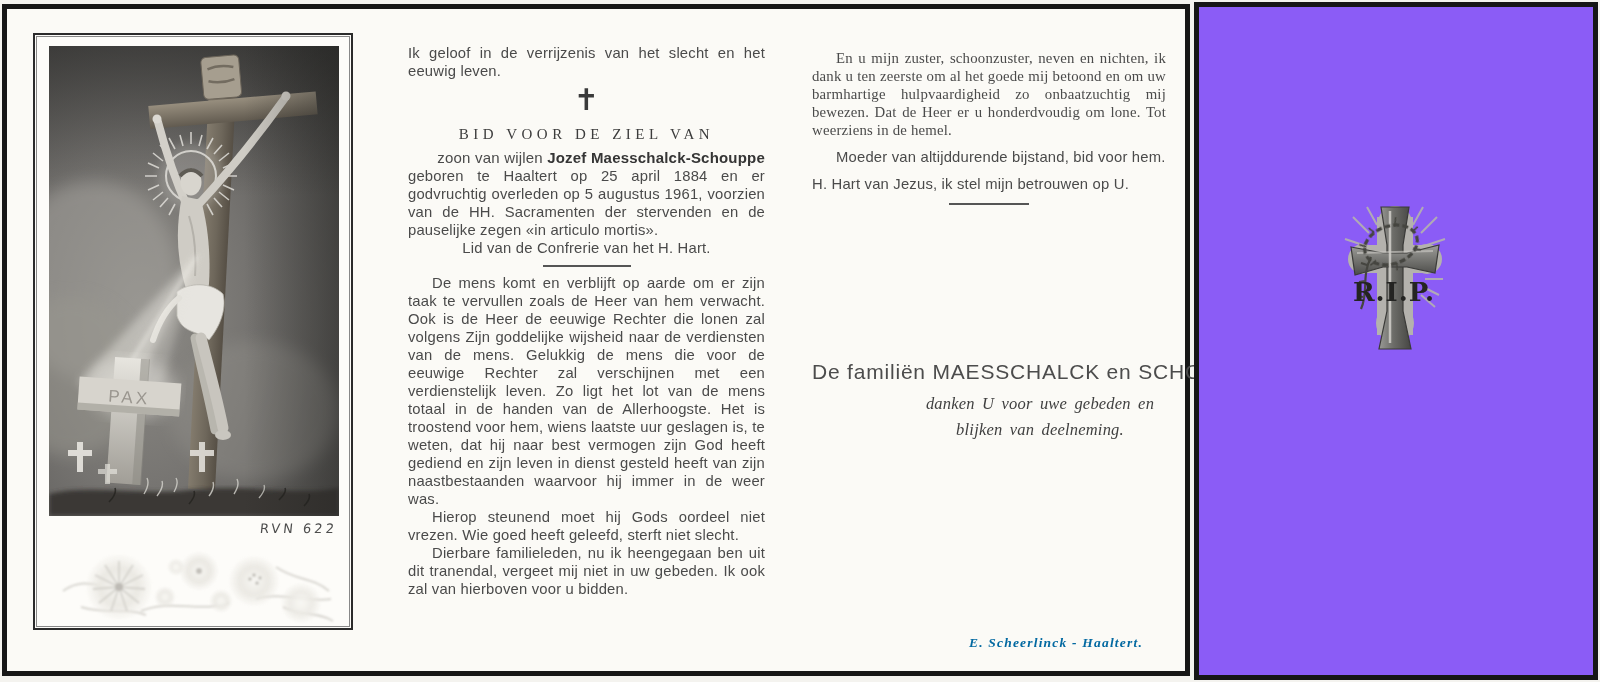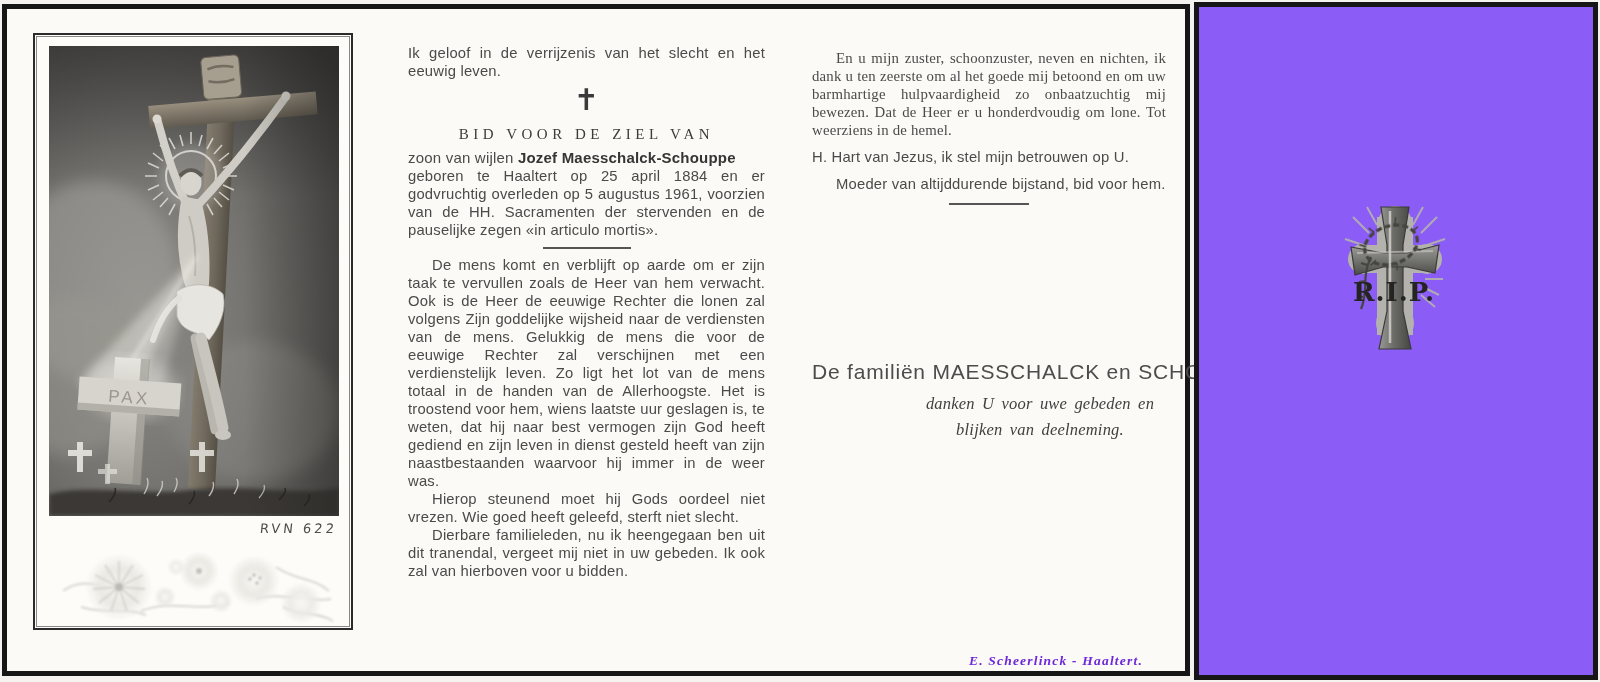--- a/index.html
+++ b/index.html
@@ -40,39 +40,39 @@
   .cross-line{text-align:center;margin-top:4px;height:34px;line-height:32px;
     font-family:"DejaVu Sans",sans-serif;font-size:30px;color:#3a3a3a;}
   .heading{
     text-align:center;margin-top:7px;white-space:nowrap;
     font-family:"Liberation Serif",serif;font-size:15px;letter-spacing:4.5px;color:#3c3c3c;
   }
   .name{
     text-align:center;margin-top:8px;white-space:nowrap;
     font-size:24.5px;letter-spacing:0.8px;color:#2e2e2e;
   }
-  .lineage{text-align:left;margin-top:6px;font-size:15px;color:#4a4a4a;}
+  .lineage{text-align:right;margin-top:6px;font-size:15px;color:#4a4a4a;}
   .lineage b{color:#353535;}
   .mt7{margin-top:7px;}
   .center{text-align:center;}
   .member{margin-top:3px;}
   hr.rule{border:none;border-top:2.5px solid #555;width:88px;margin:8px auto 7px;}
   .col2 .farewell{margin-top:0;font-family:Liberation Serif, serif;}
   .col2 .inv{margin-top:9px;}
   hr.rule-sm{border:none;border-top:2px solid #555;width:80px;margin:10px auto 0;}
   .family{margin-top:158px;font-size:21px;letter-spacing:0.8px;color:#4c4c4c;white-space:nowrap;}
   .thanks{
     margin:10px 0 0 auto;width:252px;text-align:center;
     font-family:"Liberation Serif",serif;font-style:italic;font-size:16.5px;
     line-height:26px;color:#3f3f3f;word-spacing:3px;
   }
   .printer{
-    position:absolute;right:42px;bottom:2px;
+    position:absolute;right:42px;bottom:20px;
     font-family:"Liberation Serif",serif;font-style:italic;font-weight:bold;
-    font-size:13.5px;letter-spacing:1.2px;color:#6d28d9;
+    font-size:13.5px;letter-spacing:1.2px;color:#0369a1;
   }
 
   
   .backpage{
     position:absolute;left:1194px;top:2px;width:404px;height:678px;
     box-sizing:border-box;border:5px solid #161616;background:#8b5cf6;
   }
   .rip{position:absolute;left:140px;top:188px;width:112px;height:168px;}
 </style>
 </head>
@@ -255,30 +255,31 @@
 
     <div class="col col1">
       <p class="just">Ik geloof in de verrijzenis van het slecht en het eeuwig leven.</p>
       <div class="cross-line">✝</div>
       <div class="heading">BID VOOR DE ZIEL VAN</div>
       <div class="lineage">
         <span>zoon van wijlen</span>
         <b>Jozef Maesschalck-Schouppe</b>
       </div>
       <p class="just mt7">geboren te Haaltert op 25 april 1884 en er godvruchtig overleden op 5 augustus 1961, voorzien van de HH. Sacramenten der stervenden en de pauselijke zegen «in articulo mortis».</p>
+      <p class="center member">Lid van de Confrerie van het H. Hart.</p>
       <hr class="rule">
       <p class="just ind">De mens komt en verblijft op aarde om er zijn taak te vervullen zoals de Heer van hem verwacht. Ook is de Heer de eeuwige Rechter die lonen zal volgens Zijn goddelijke wijsheid naar de verdiensten van de mens. Gelukkig de mens die voor de eeuwige Rechter zal verschijnen met een verdienstelijk leven. Zo ligt het lot van de mens totaal in de handen van de Allerhoogste. Het is troostend voor hem, wiens laatste uur geslagen is, te weten, dat hij naar best vermogen zijn God heeft gediend en zijn leven in dienst gesteld heeft van zijn naastbestaanden waarvoor hij immer in de weer was.</p>
       <p class="just ind">Hierop steunend moet hij Gods oordeel niet vrezen. Wie goed heeft geleefd, sterft niet slecht.</p>
       <p class="just ind">Dierbare familieleden, nu ik heengegaan ben uit dit tranendal, vergeet mij niet in uw gebeden. Ik ook zal van hierboven voor u bidden.</p>
     </div>
 
     <div class="col col2">
       <p class="just ind farewell">En u mijn zuster, schoonzuster, neven en nichten, ik dank u ten zeerste om al het goede mij betoond en om uw barmhartige hulpvaardigheid zo onbaatzuchtig mij bewezen. Dat de Heer er u honderdvoudig om lone. Tot weerziens in de hemel.</p>
+      <p class="just ind inv">Moeder van altijddurende bijstand, bid voor hem.</p>
       <p class="just inv">H. Hart van Jezus, ik stel mijn betrouwen op U.</p>
-      <p class="just ind inv">Moeder van altijddurende bijstand, bid voor hem.</p>
       <hr class="rule-sm">
       <div class="family">De familiën MAESSCHALCK en SCHOUPPE</div>
       <div class="thanks">danken U voor uwe gebeden en blijken van deelneming.</div>
     </div>
 
     <div class="printer">E. Scheerlinck - Haaltert.</div>
   </section>
 
   <section class="backpage">
     <div class="rip">

